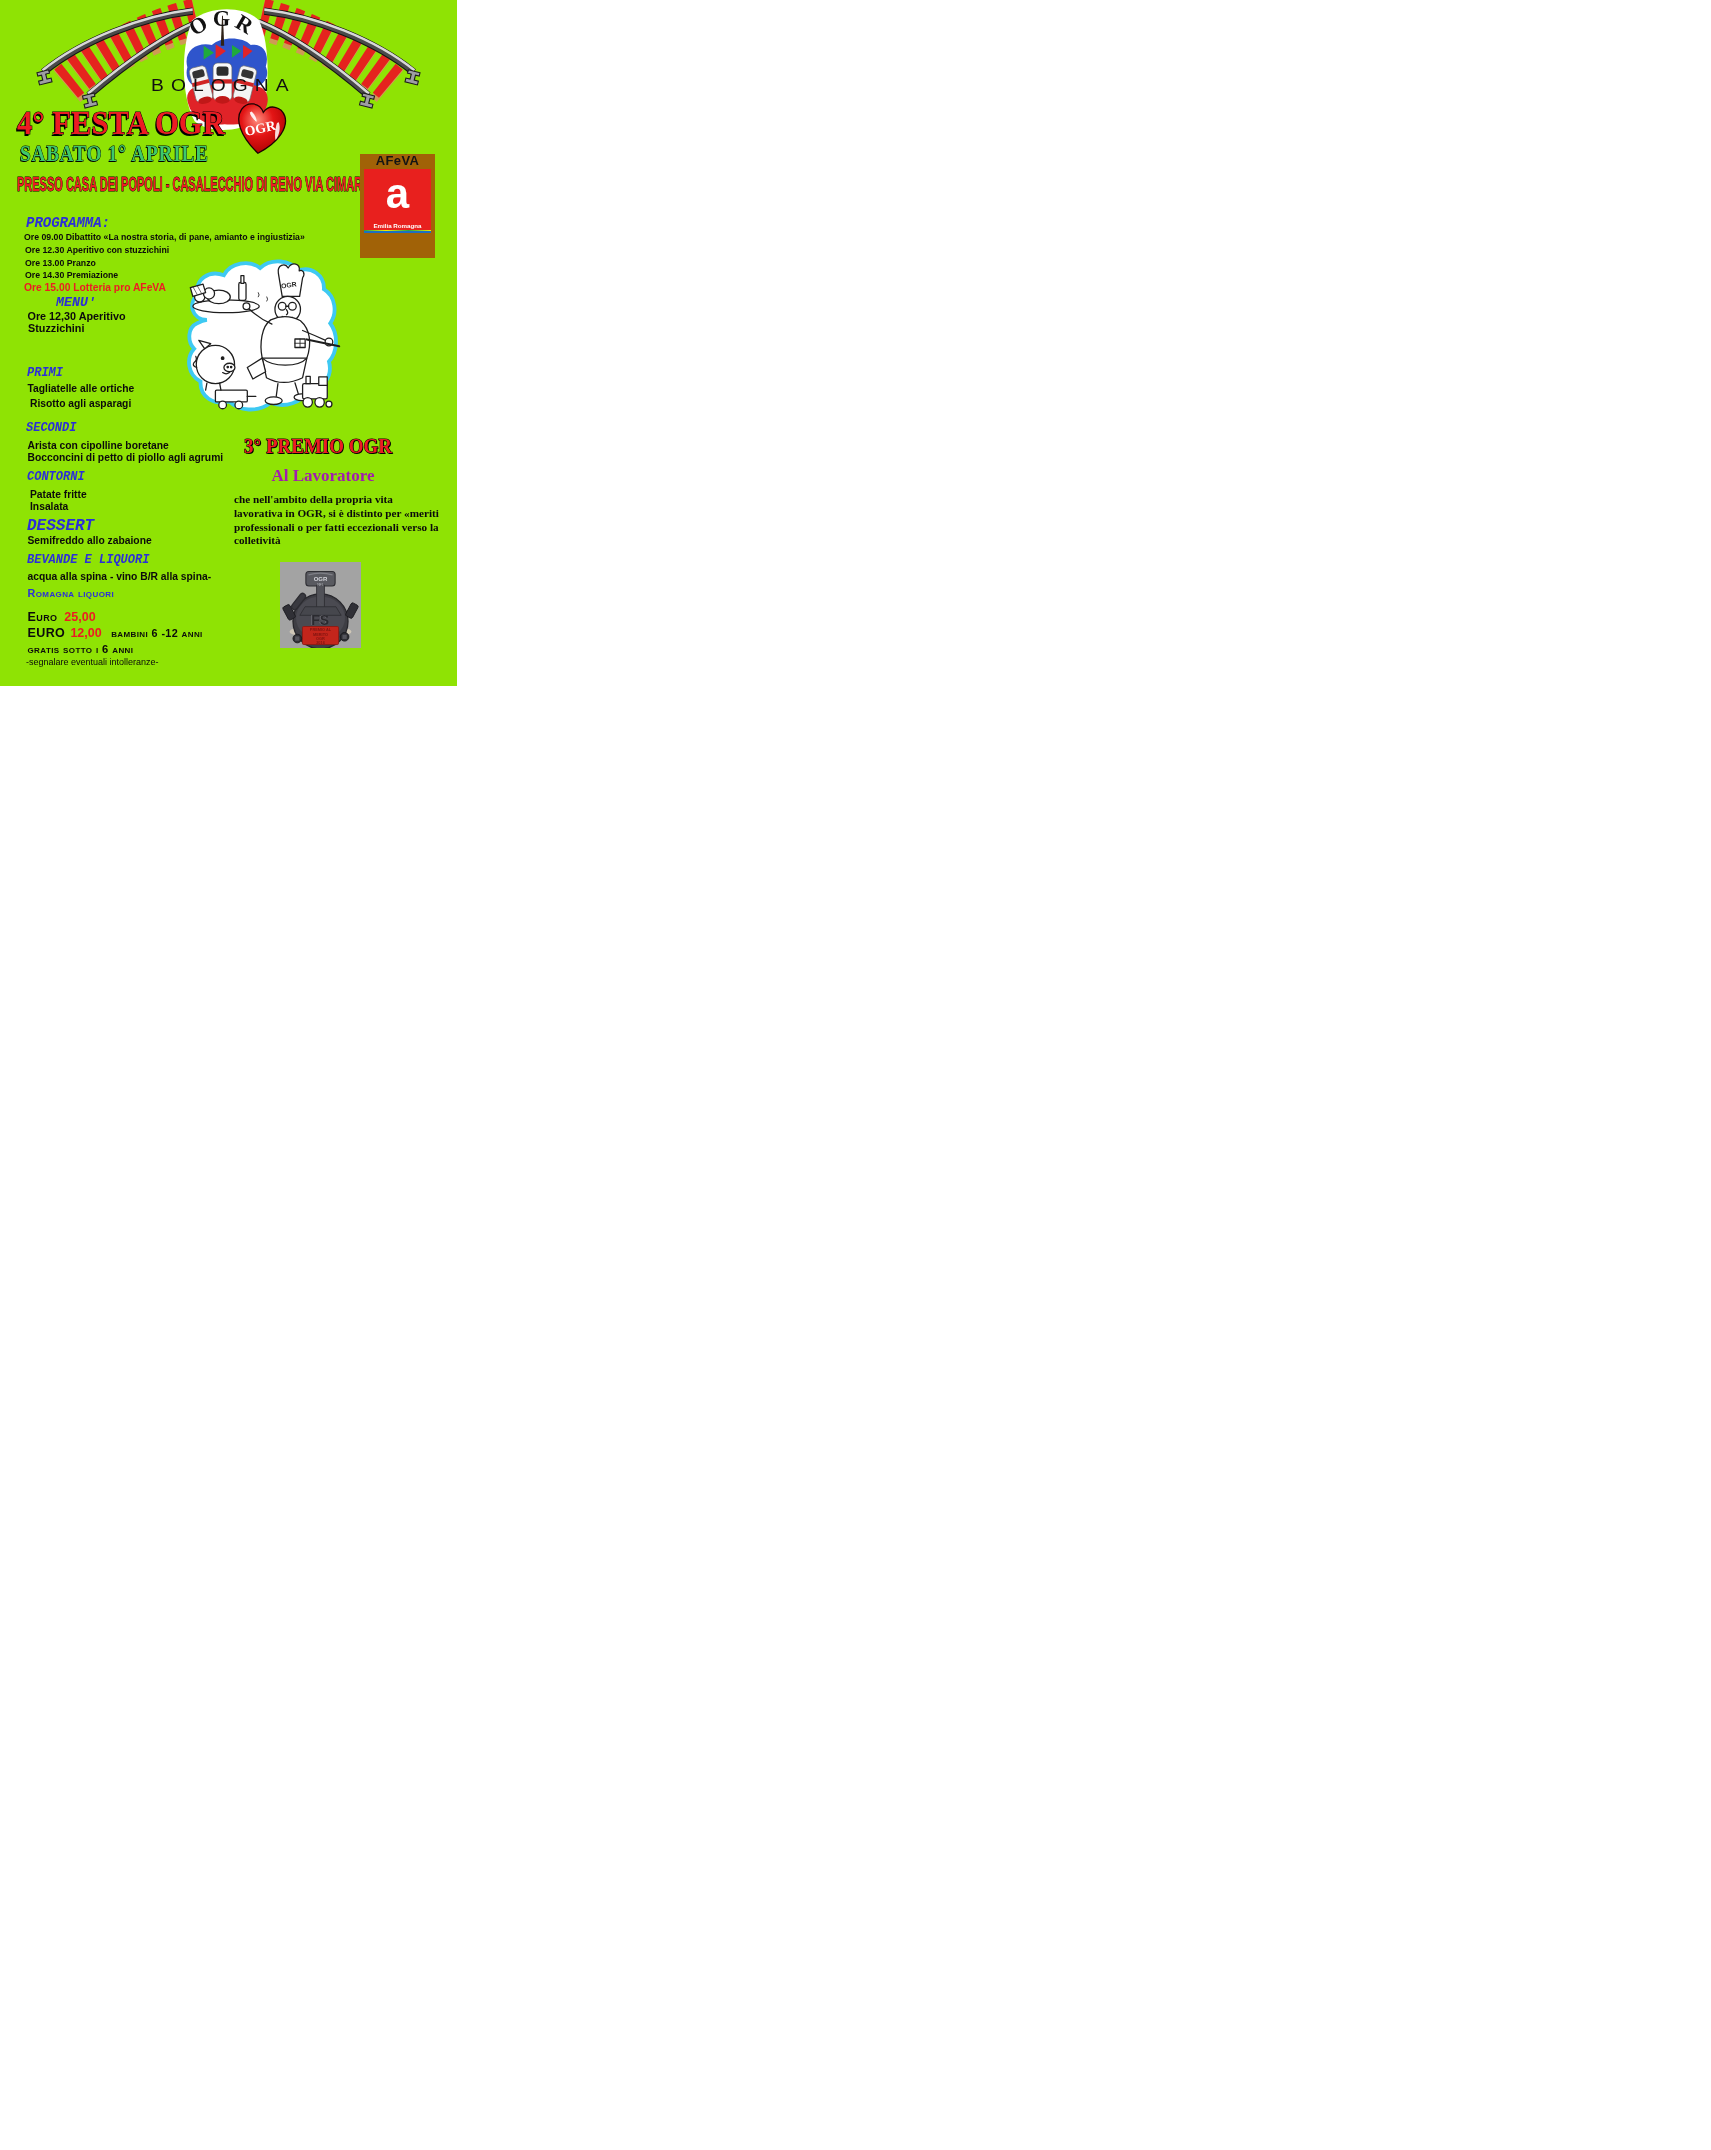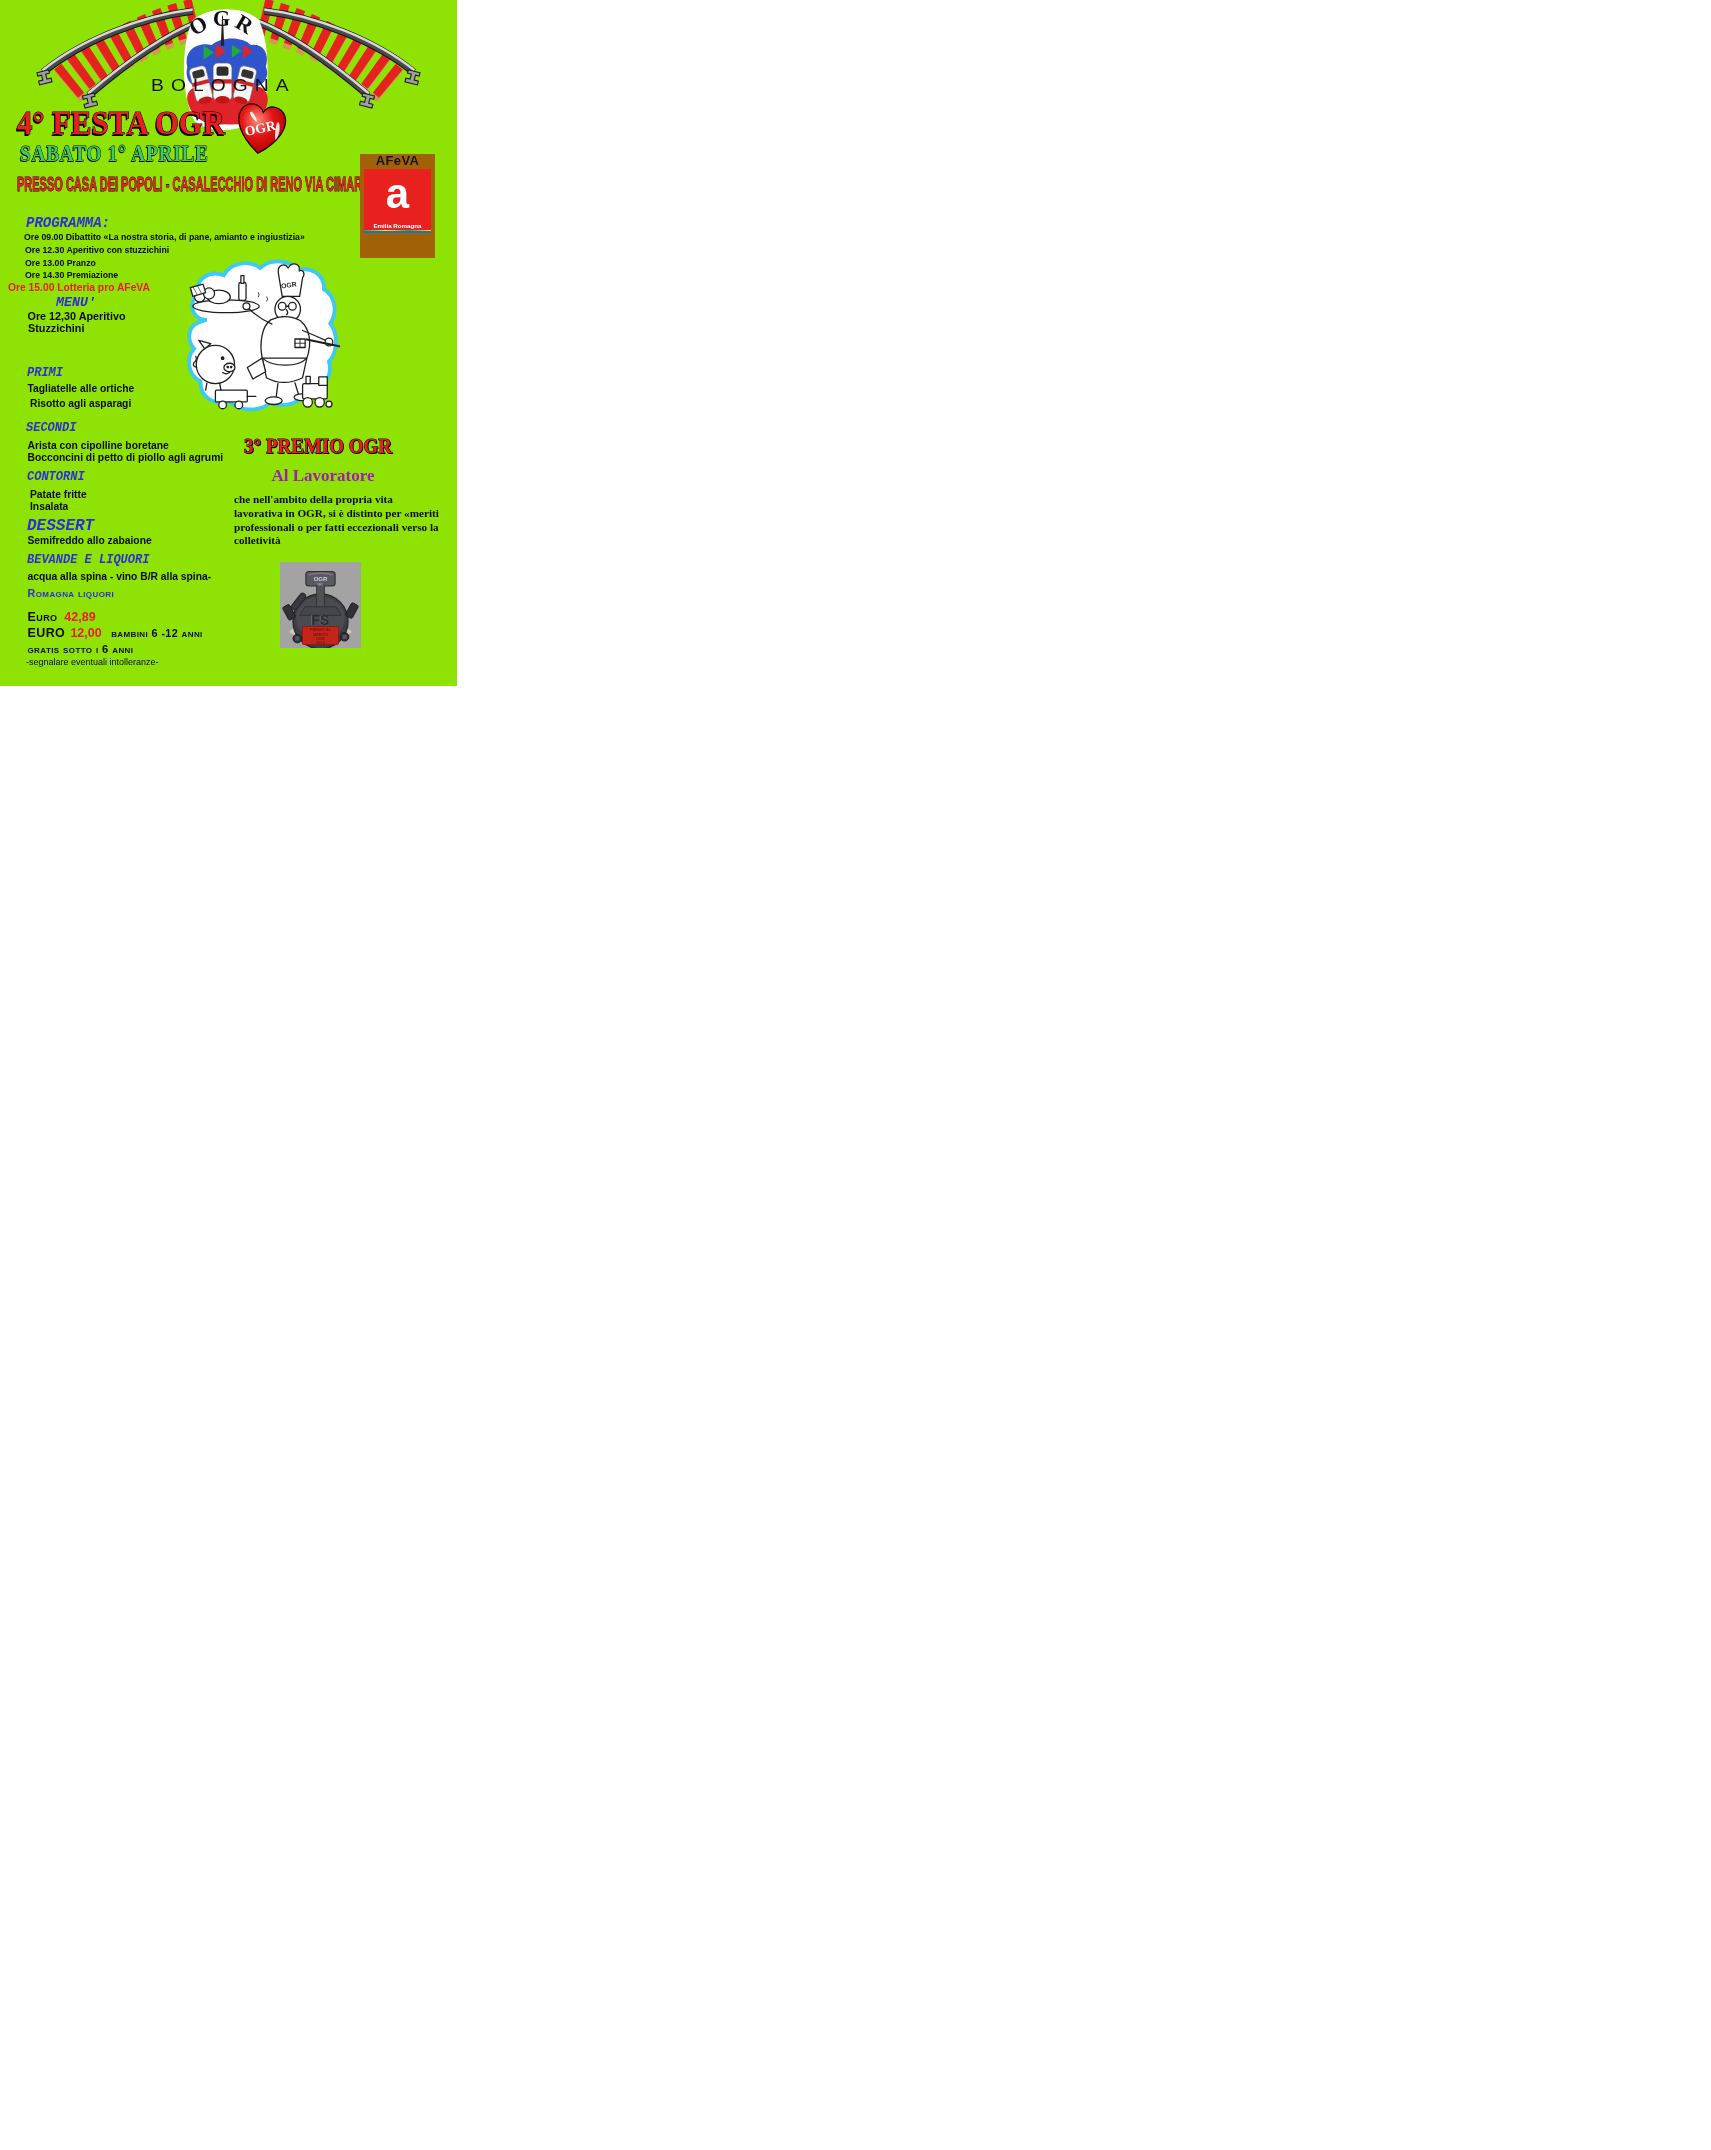--- a/index.html
+++ b/index.html
@@ -130,21 +130,21 @@
       <div class="afeva-stripe1"></div>
       <div class="afeva-stripe2"></div>
     </div>
   </div>
 
   <div class="t blue-h" style="left:26px;top:216px;font-size:14px;">PROGRAMMA:</div>
   <div class="t bk cond" style="left:24px;top:233px;font-size:9.2px;transform:scaleX(0.95);">Ore 09.00 Dibattito «La nostra storia, di pane, amianto e ingiustizia»</div>
   <div class="t bk cond" style="left:25px;top:246px;font-size:9.2px;transform:scaleX(0.95);">Ore 12.30 Aperitivo con stuzzichini</div>
   <div class="t bk cond" style="left:25px;top:259px;font-size:9.2px;transform:scaleX(0.95);">Ore 13.00 Pranzo</div>
   <div class="t bk cond" style="left:25px;top:271px;font-size:9.2px;transform:scaleX(0.95);">Ore 14.30 Premiazione</div>
-  <div class="t bk red" style="left:8px;top:283px;font-size:10.3px;">Ore 15.00 Lotteria pro AFeVA</div>
+  <div class="t bk red" style="left:24px;top:283px;font-size:10.3px;">Ore 15.00 Lotteria pro AFeVA</div>
 
   <div class="t blue-h" style="left:56px;top:296px;font-size:13.3px;">MENU'</div>
   <div class="t bk" style="left:27.5px;top:311px;font-size:10.8px;">Ore 12,30 Aperitivo</div>
   <div class="t bk" style="left:28px;top:323px;font-size:10.8px;">Stuzzichini</div>
 
   <div class="t blue-h" style="left:27px;top:367px;font-size:12px;">PRIMI</div>
   <div class="t bk" style="left:27.5px;top:384px;font-size:10.3px;">Tagliatelle alle ortiche</div>
   <div class="t bk" style="left:30px;top:399px;font-size:10.3px;">Risotto agli asparagi</div>
 
   <div class="t blue-h" style="left:26px;top:422px;font-size:12px;">SECONDI</div>
@@ -158,21 +158,21 @@
   <div class="t blue-h" style="left:27px;top:518px;font-size:16px;">DESSERT</div>
   <div class="t bk" style="left:27.5px;top:536px;font-size:10.3px;">Semifreddo allo zabaione</div>
 
   <div class="t blue-h" style="left:27px;top:554px;font-size:12px;">BEVANDE E LIQUORI</div>
   <div class="t bk" style="left:27.5px;top:572px;font-size:10.3px;">acqua alla spina - vino B/R alla spina-</div>
 
   <div class="t sc" style="left:27.5px;top:588px;font-size:10.8px;font-weight:700;color:#2B2FD8;letter-spacing:0.4px;">Romagna liquori</div>
 
   <div class="t" style="left:27.5px;top:611px;font-size:12.5px;">
     <span class="sc bk" style="letter-spacing:0.4px;">Euro</span>
-    <span class="red" style="font-weight:700;margin-left:3.4px;">42,89</span>
+    <span class="red" style="font-weight:700;margin-left:3.4px;">25,00</span>
     <span class="sc bk" style="font-size:10.8px;margin-left:5.2px;"></span>
   </div>
   <div class="t" style="left:27.5px;top:627px;font-size:12.5px;">
     <span class="sc bk" style="letter-spacing:0.4px;">EURO</span>
     <span class="red" style="font-weight:700;margin-left:1.7px;">12,00</span>
     <span class="sc bk" style="font-size:10.8px;margin-left:6px;letter-spacing:0.4px;">bambini 6 -12 anni</span>
   </div>
   <div class="t sc bk" style="left:27.5px;top:644px;font-size:11.2px;letter-spacing:0.4px;">gratis sotto i 6 anni</div>
   <div class="t" style="left:26px;top:658px;font-size:9px;color:#0b0b0b;">-segnalare eventuali intolleranze-</div>
 

